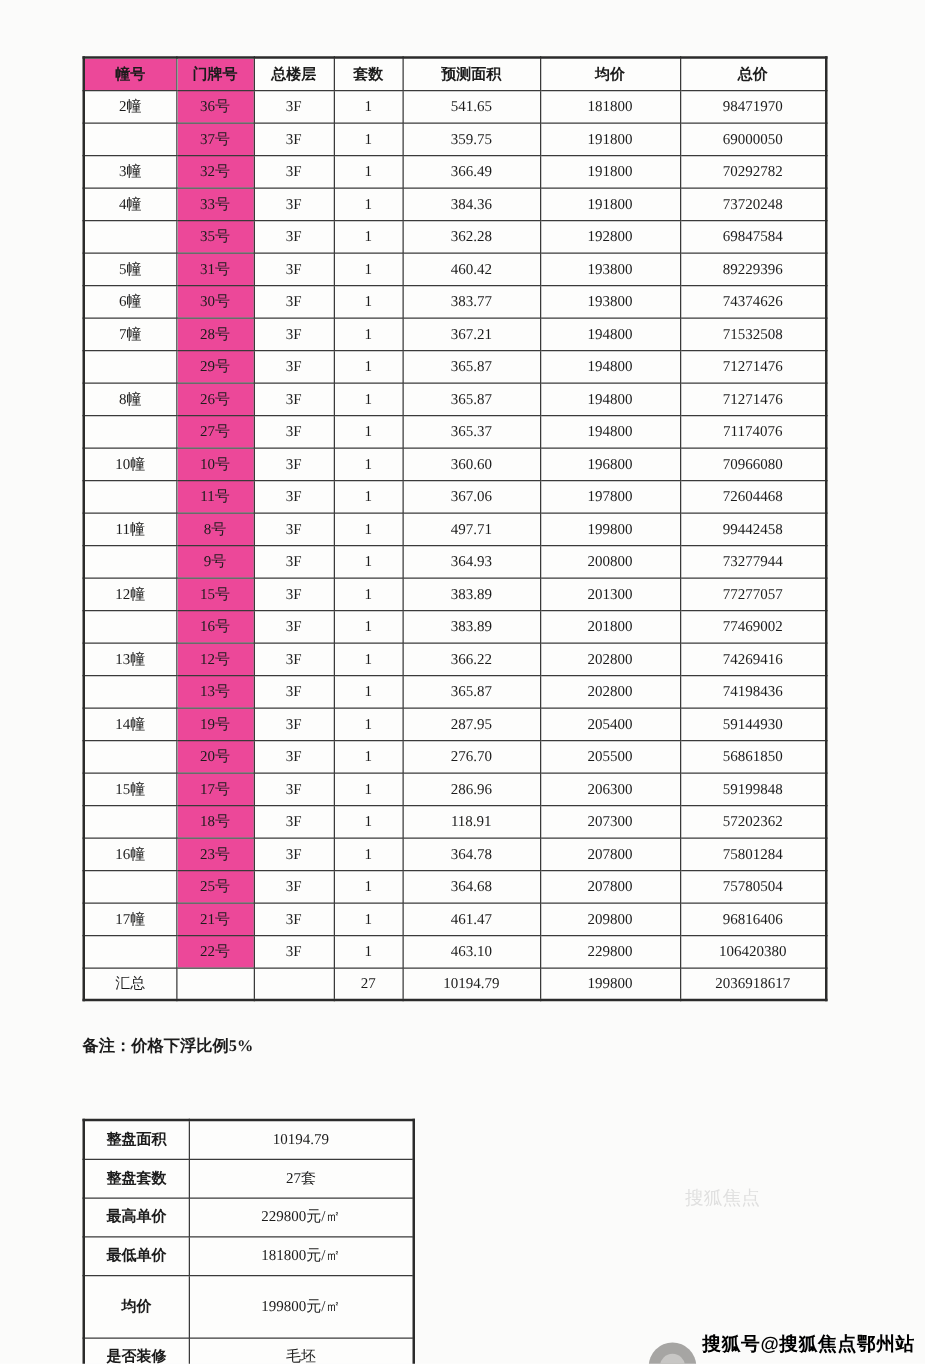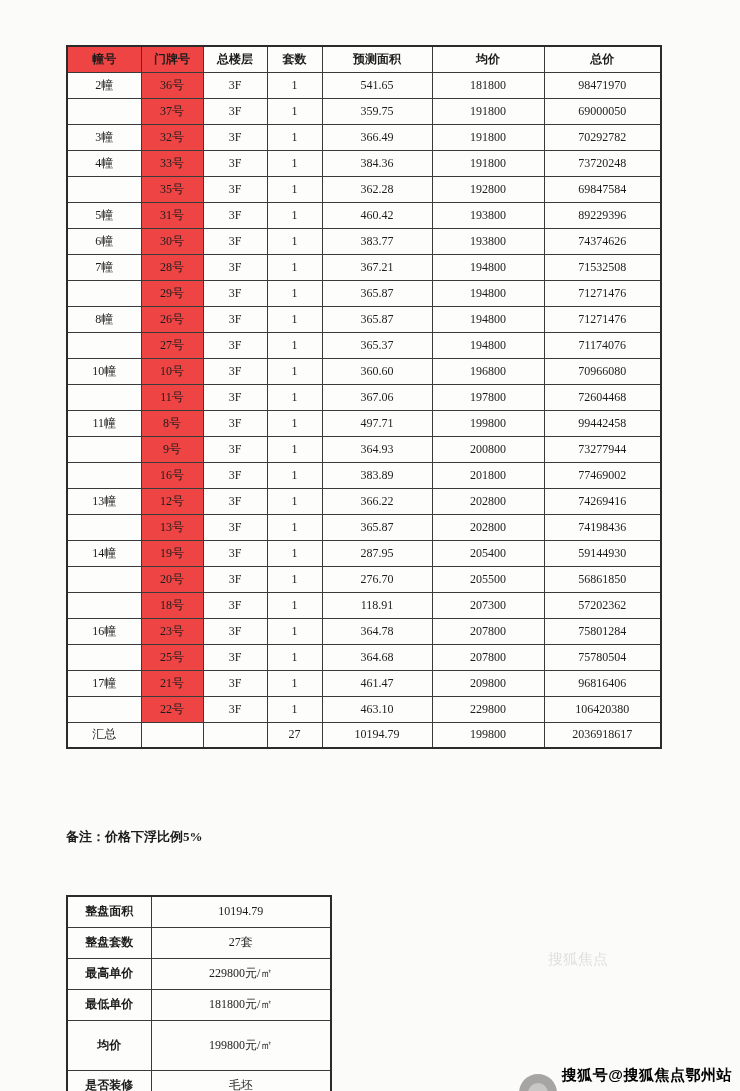--- a/index.html
+++ b/index.html
@@ -24,21 +24,21 @@
   .main-table th, .main-table td {
     border: 1px solid #3a3a3a;
     font-size: 12px;
     text-align: center;
     height: 26px;
     padding: 0 3px;
     overflow: hidden;
     white-space: nowrap;
   }
   .main-table th { font-weight: bold; }
-  .green { background: #ef4444; }
+  .green { background: #ec4899; }
 
   
   .note {
     position: absolute;
     left: 66px;
     top: 828px;
     font-size: 13px;
     font-weight: bold;
     color: #1c1c1c;
     text-align: right;
@@ -263,20 +263,29 @@
         <tr>
           <td></td>
           <td class="green">9号</td>
           <td>3F</td>
           <td>1</td>
           <td>364.93</td>
           <td>200800</td>
           <td>73277944</td>
         </tr>
         <tr>
+          <td>12幢</td>
+          <td class="green">15号</td>
+          <td>3F</td>
+          <td>1</td>
+          <td>383.89</td>
+          <td>201300</td>
+          <td>77277057</td>
+        </tr>
+        <tr>
           <td></td>
           <td class="green">16号</td>
           <td>3F</td>
           <td>1</td>
           <td>383.89</td>
           <td>201800</td>
           <td>77469002</td>
         </tr>
         <tr>
           <td>13幢</td>
@@ -306,20 +315,29 @@
           <td>59144930</td>
         </tr>
         <tr>
           <td></td>
           <td class="green">20号</td>
           <td>3F</td>
           <td>1</td>
           <td>276.70</td>
           <td>205500</td>
           <td>56861850</td>
+        </tr>
+        <tr>
+          <td>15幢</td>
+          <td class="green">17号</td>
+          <td>3F</td>
+          <td>1</td>
+          <td>286.96</td>
+          <td>206300</td>
+          <td>59199848</td>
         </tr>
         <tr>
           <td></td>
           <td class="green">18号</td>
           <td>3F</td>
           <td>1</td>
           <td>118.91</td>
           <td>207300</td>
           <td>57202362</td>
         </tr>

